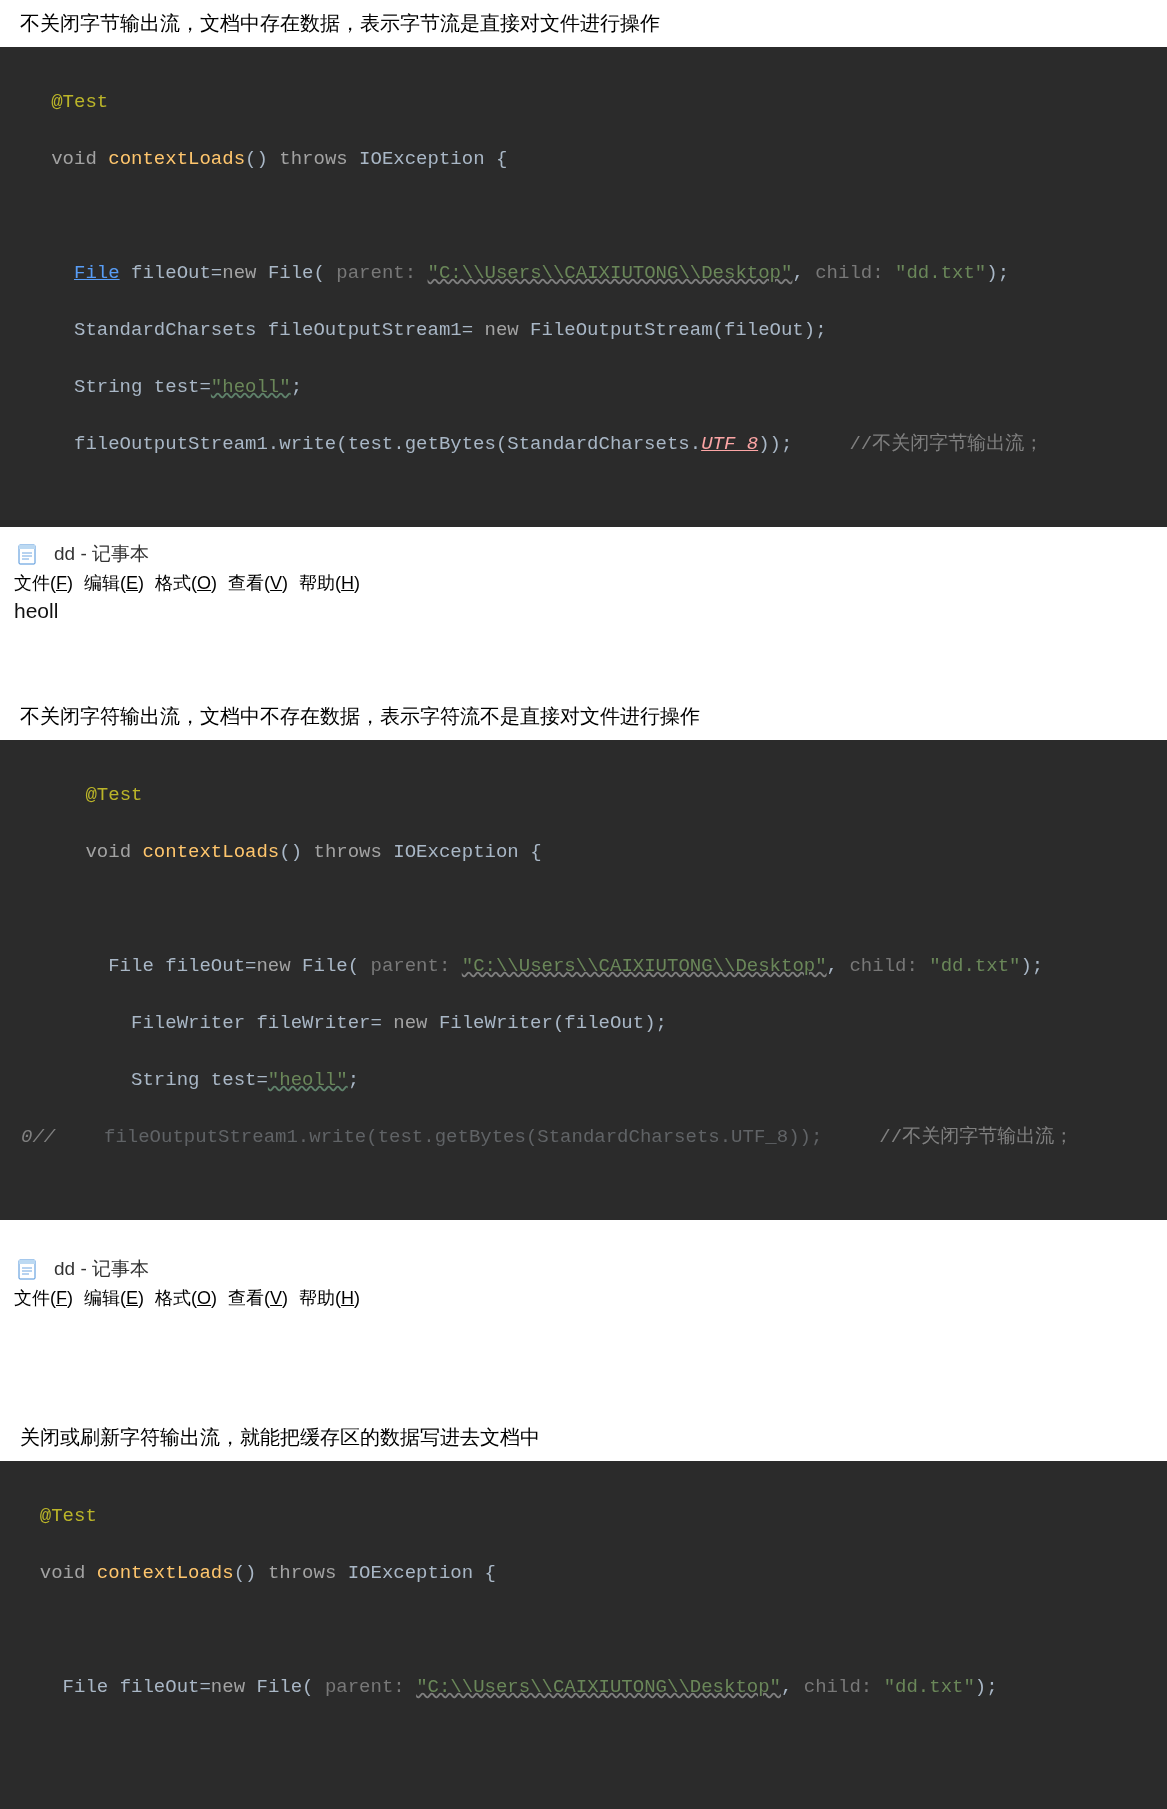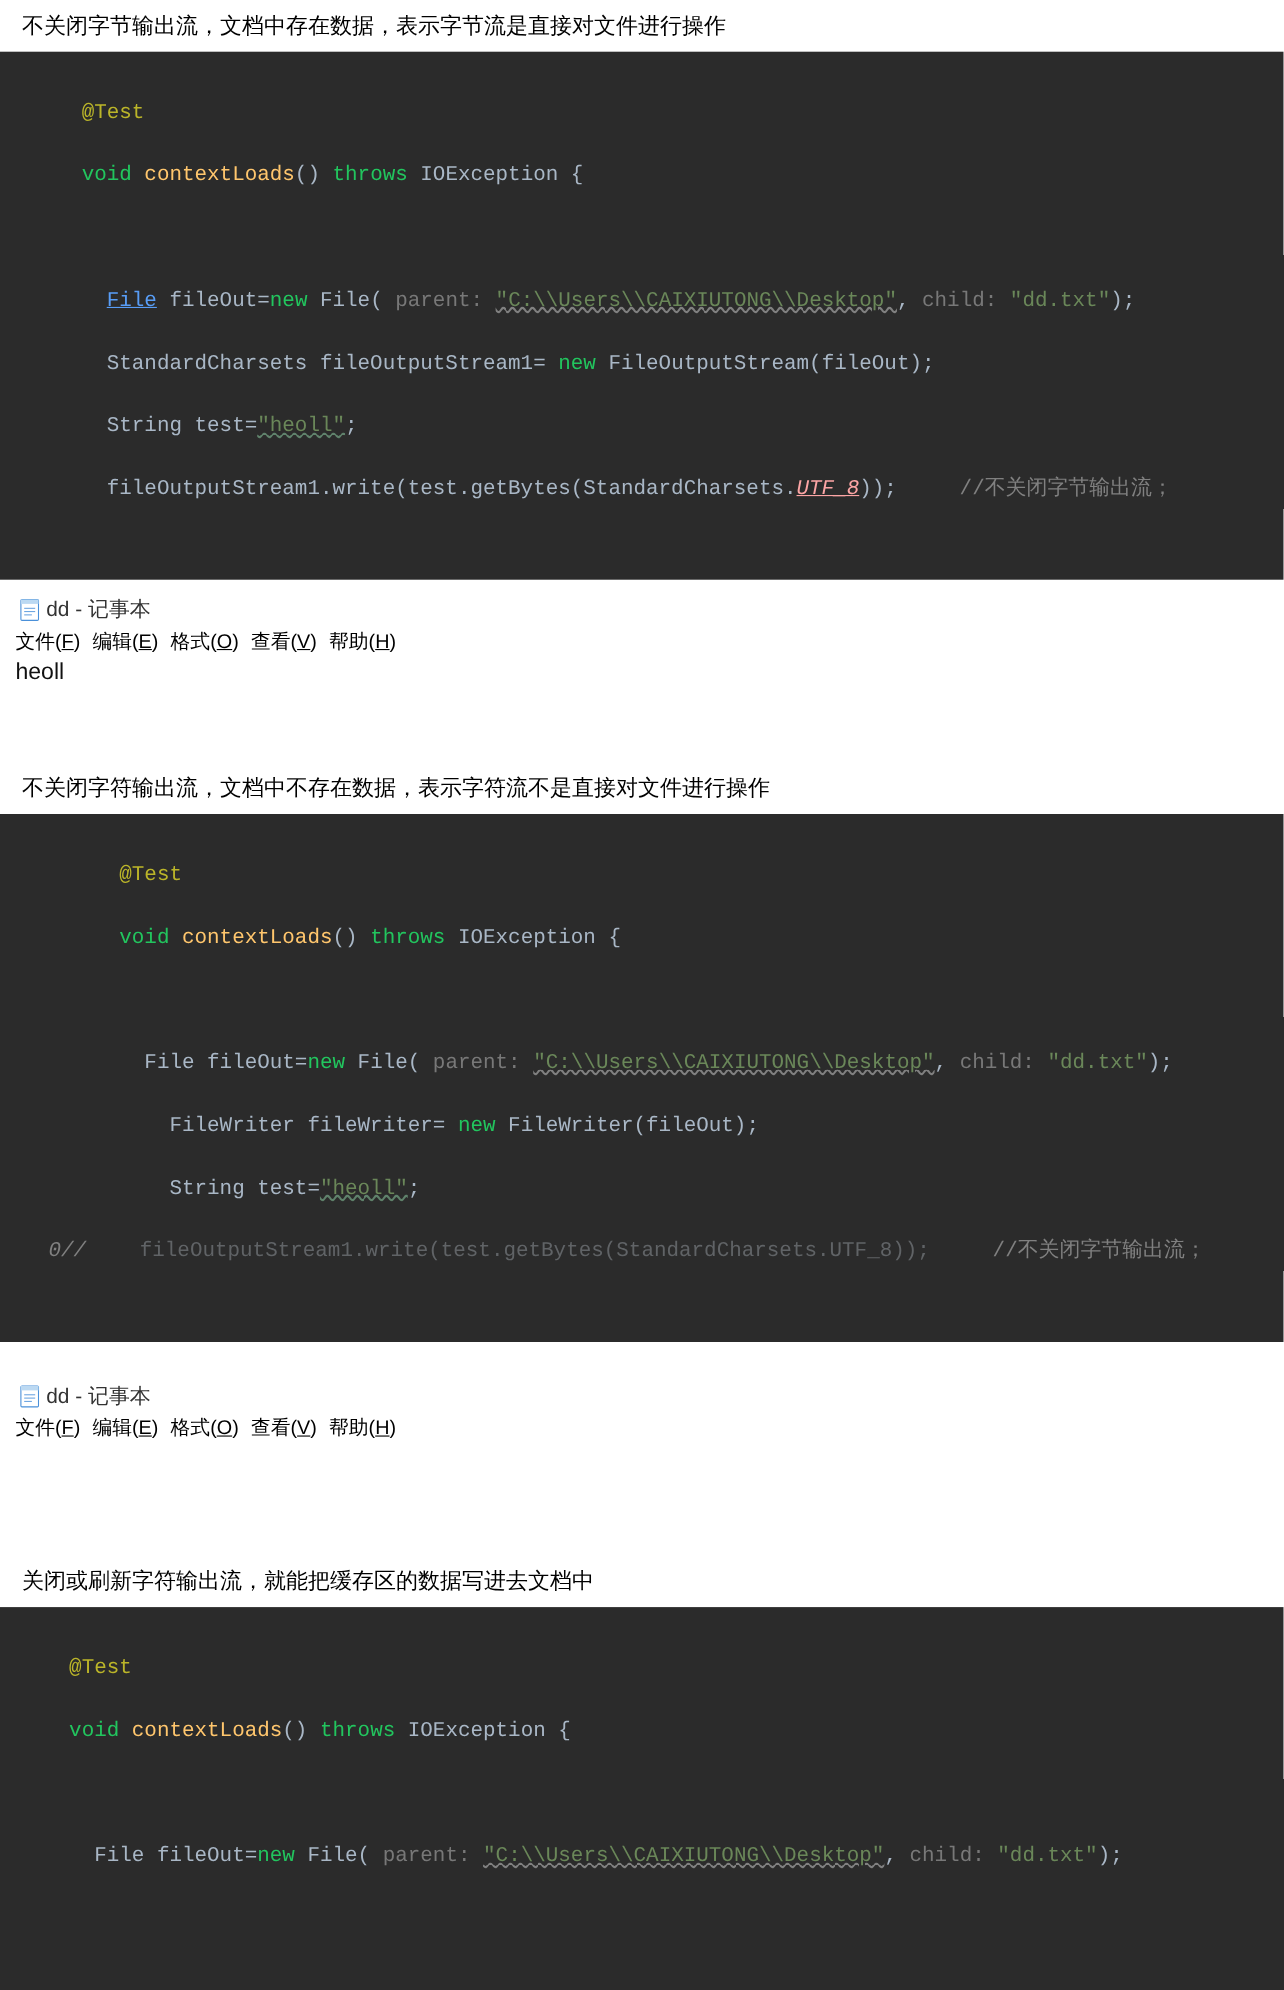--- a/index.html
+++ b/index.html
@@ -20,42 +20,42 @@
   .codeblock {
     background: #2b2b2b;
     color: #a9b7c6;
     font-family: "Consolas", "Courier New", monospace;
     font-size: 19px;
     line-height: 1.5;
     padding: 12px 0 12px 0;
     white-space: pre;
     overflow: hidden;
   }
-  .codeblock .line { padding: 0 40px; display: block; }
+  .codeblock .line { padding: 0 17px; display: block; }
   .annot { color: #bbb529; }
-  .kw { color: #22c55e; }
+  .kw { color: #a3a3a3; }
   .method { color: #ffc66d; }
   .cls { color: #a9b7c6; }
   .str { color: #6a8759; }
   .hint { color: #787878; font-style: normal; }
   .comment { color: #808080; }
   .underline { text-decoration: underline; text-decoration-style: wavy; text-decoration-color: #5f826b;}
   .link { color: #589df6; text-decoration: underline; }
   .italic { font-style: italic; color:#fca5a5;text-decoration:underline;}
   .dimcode { color: #606366; }
   
   .notepad {
     margin-top: 8px;
     font-family: "Microsoft YaHei", Arial, sans-serif;
     font-size: 19px;
   }
   .notepad-title {
     display: flex;
     align-items: center;
-    gap: 6px;
+    gap: 18px;
     padding: 6px 10px 2px 18px;
     color: #333;
   }
   .notepad-icon {
     width: 18px; height: 22px;
     display: inline-block;
     position: relative;
   }
   .notepad-icon svg { width:18px; height:22px; }
   .notepad-menu {

